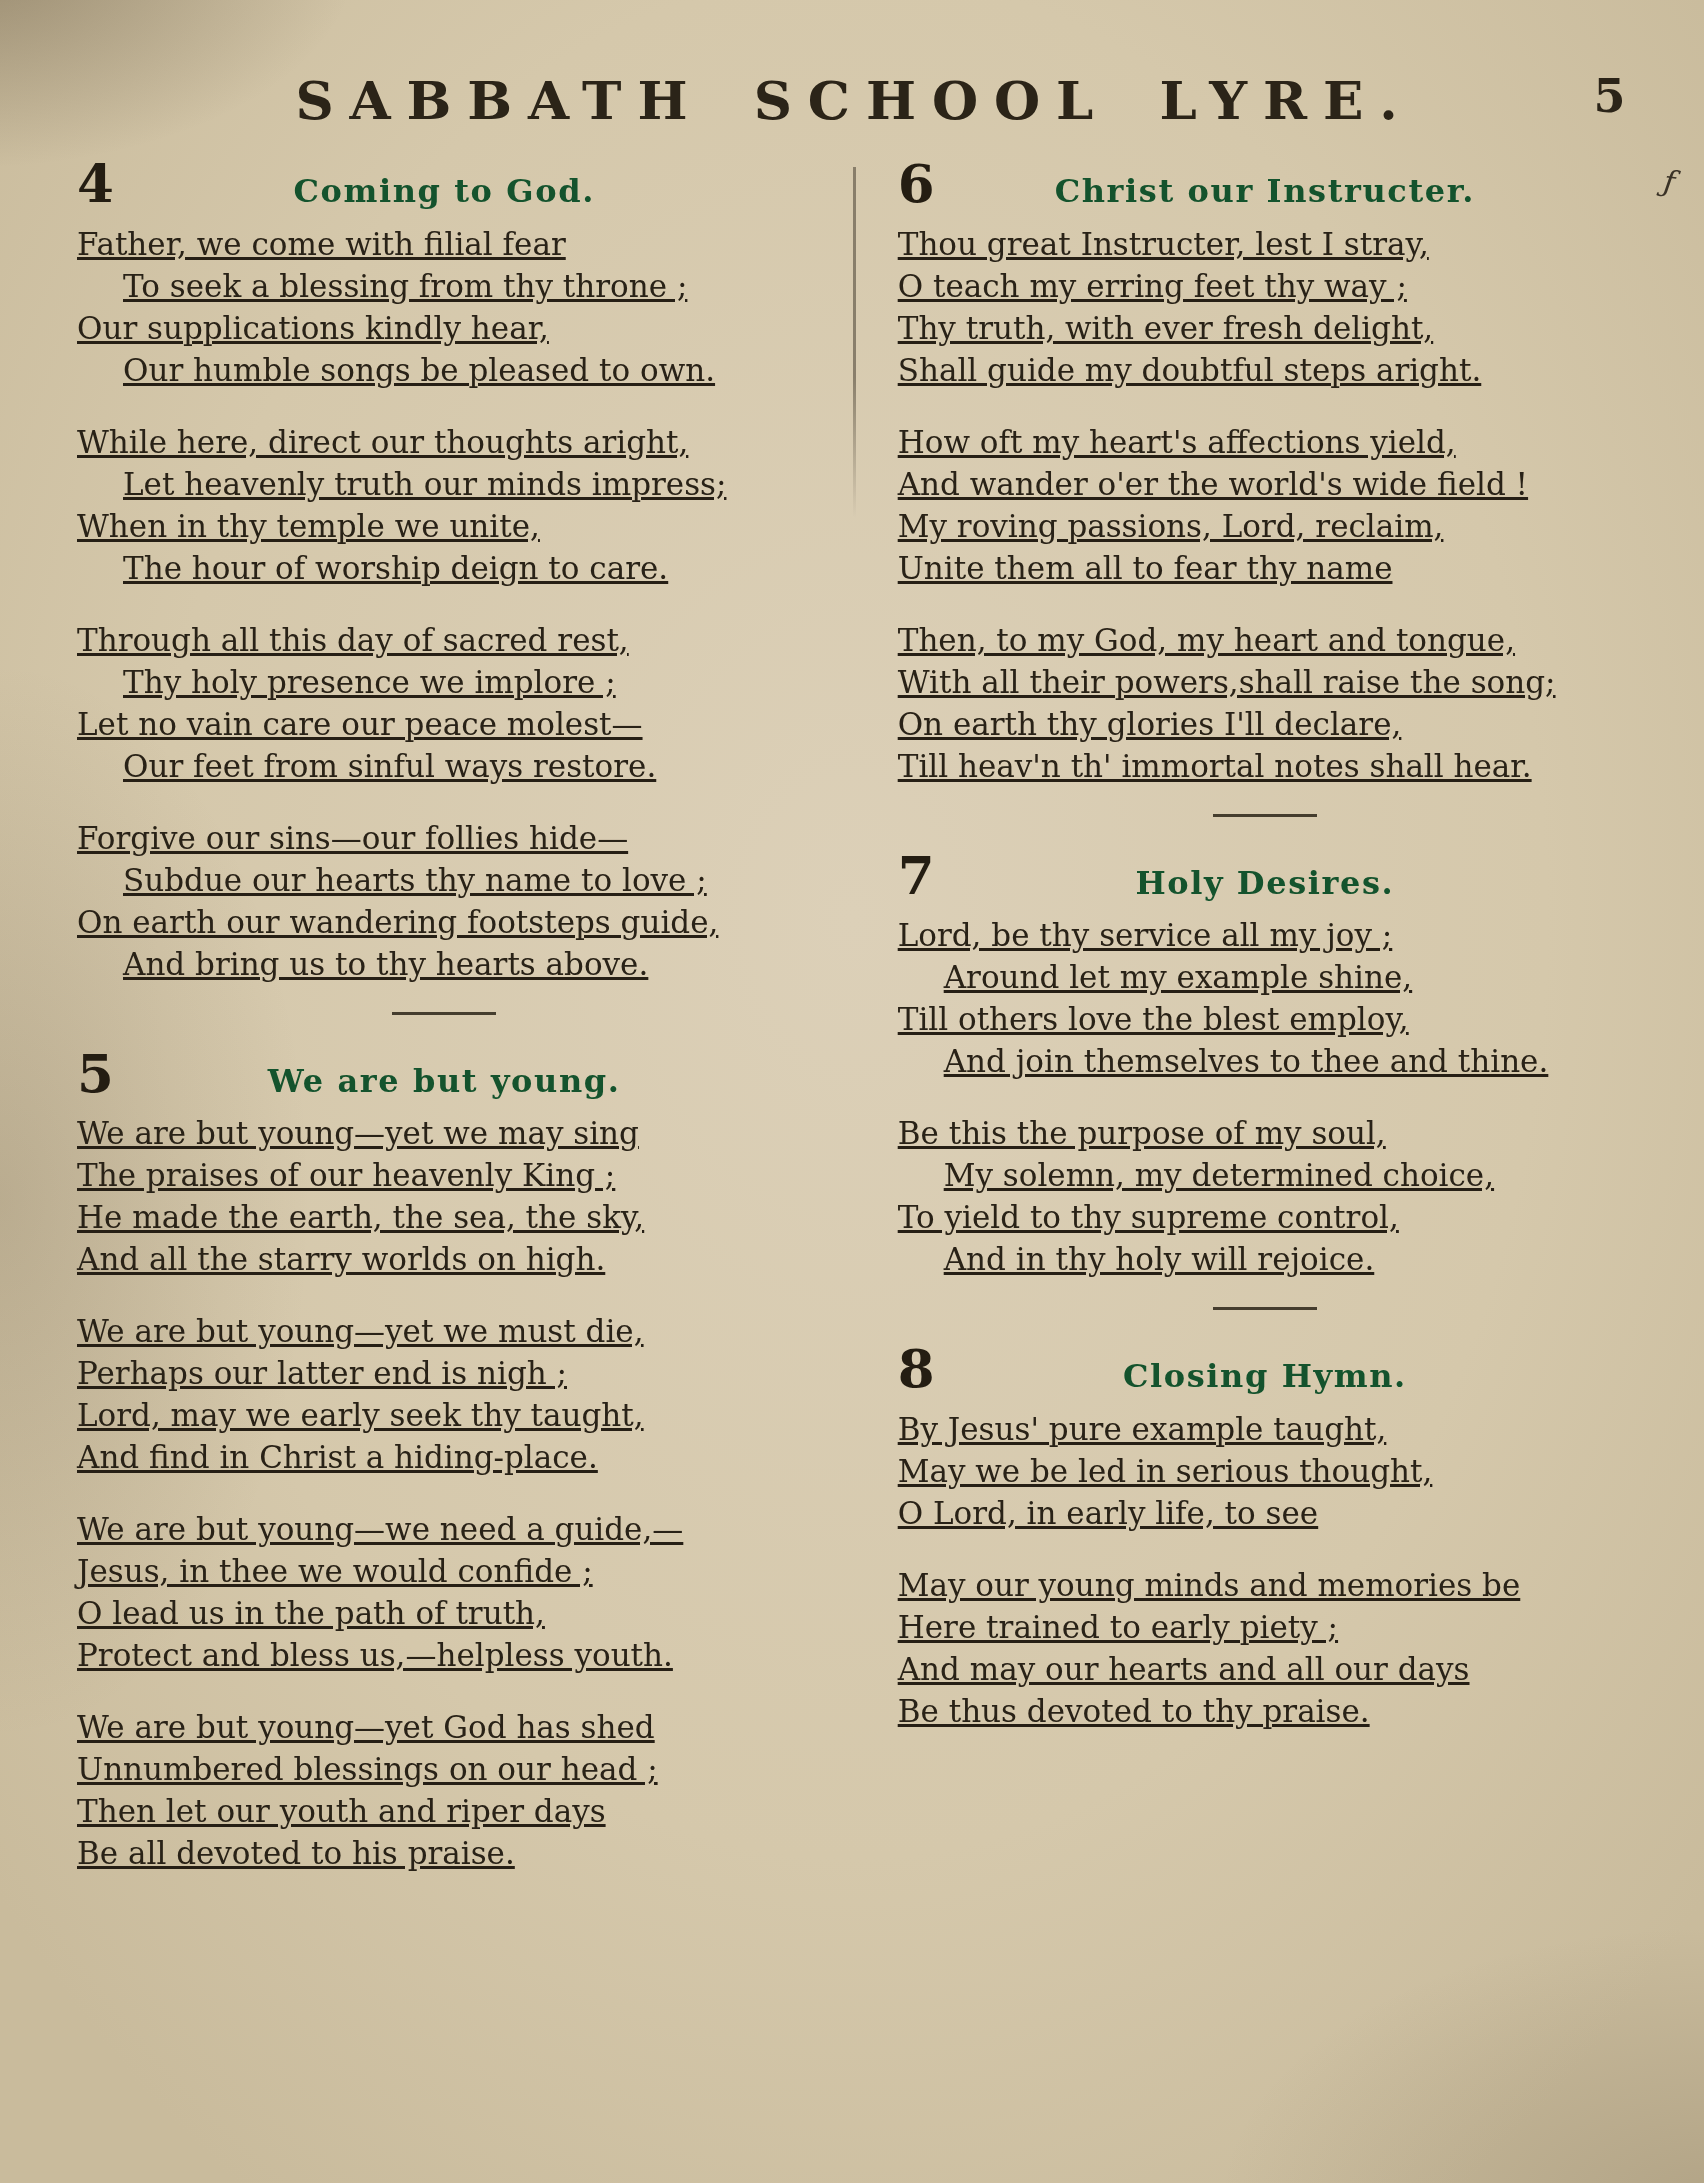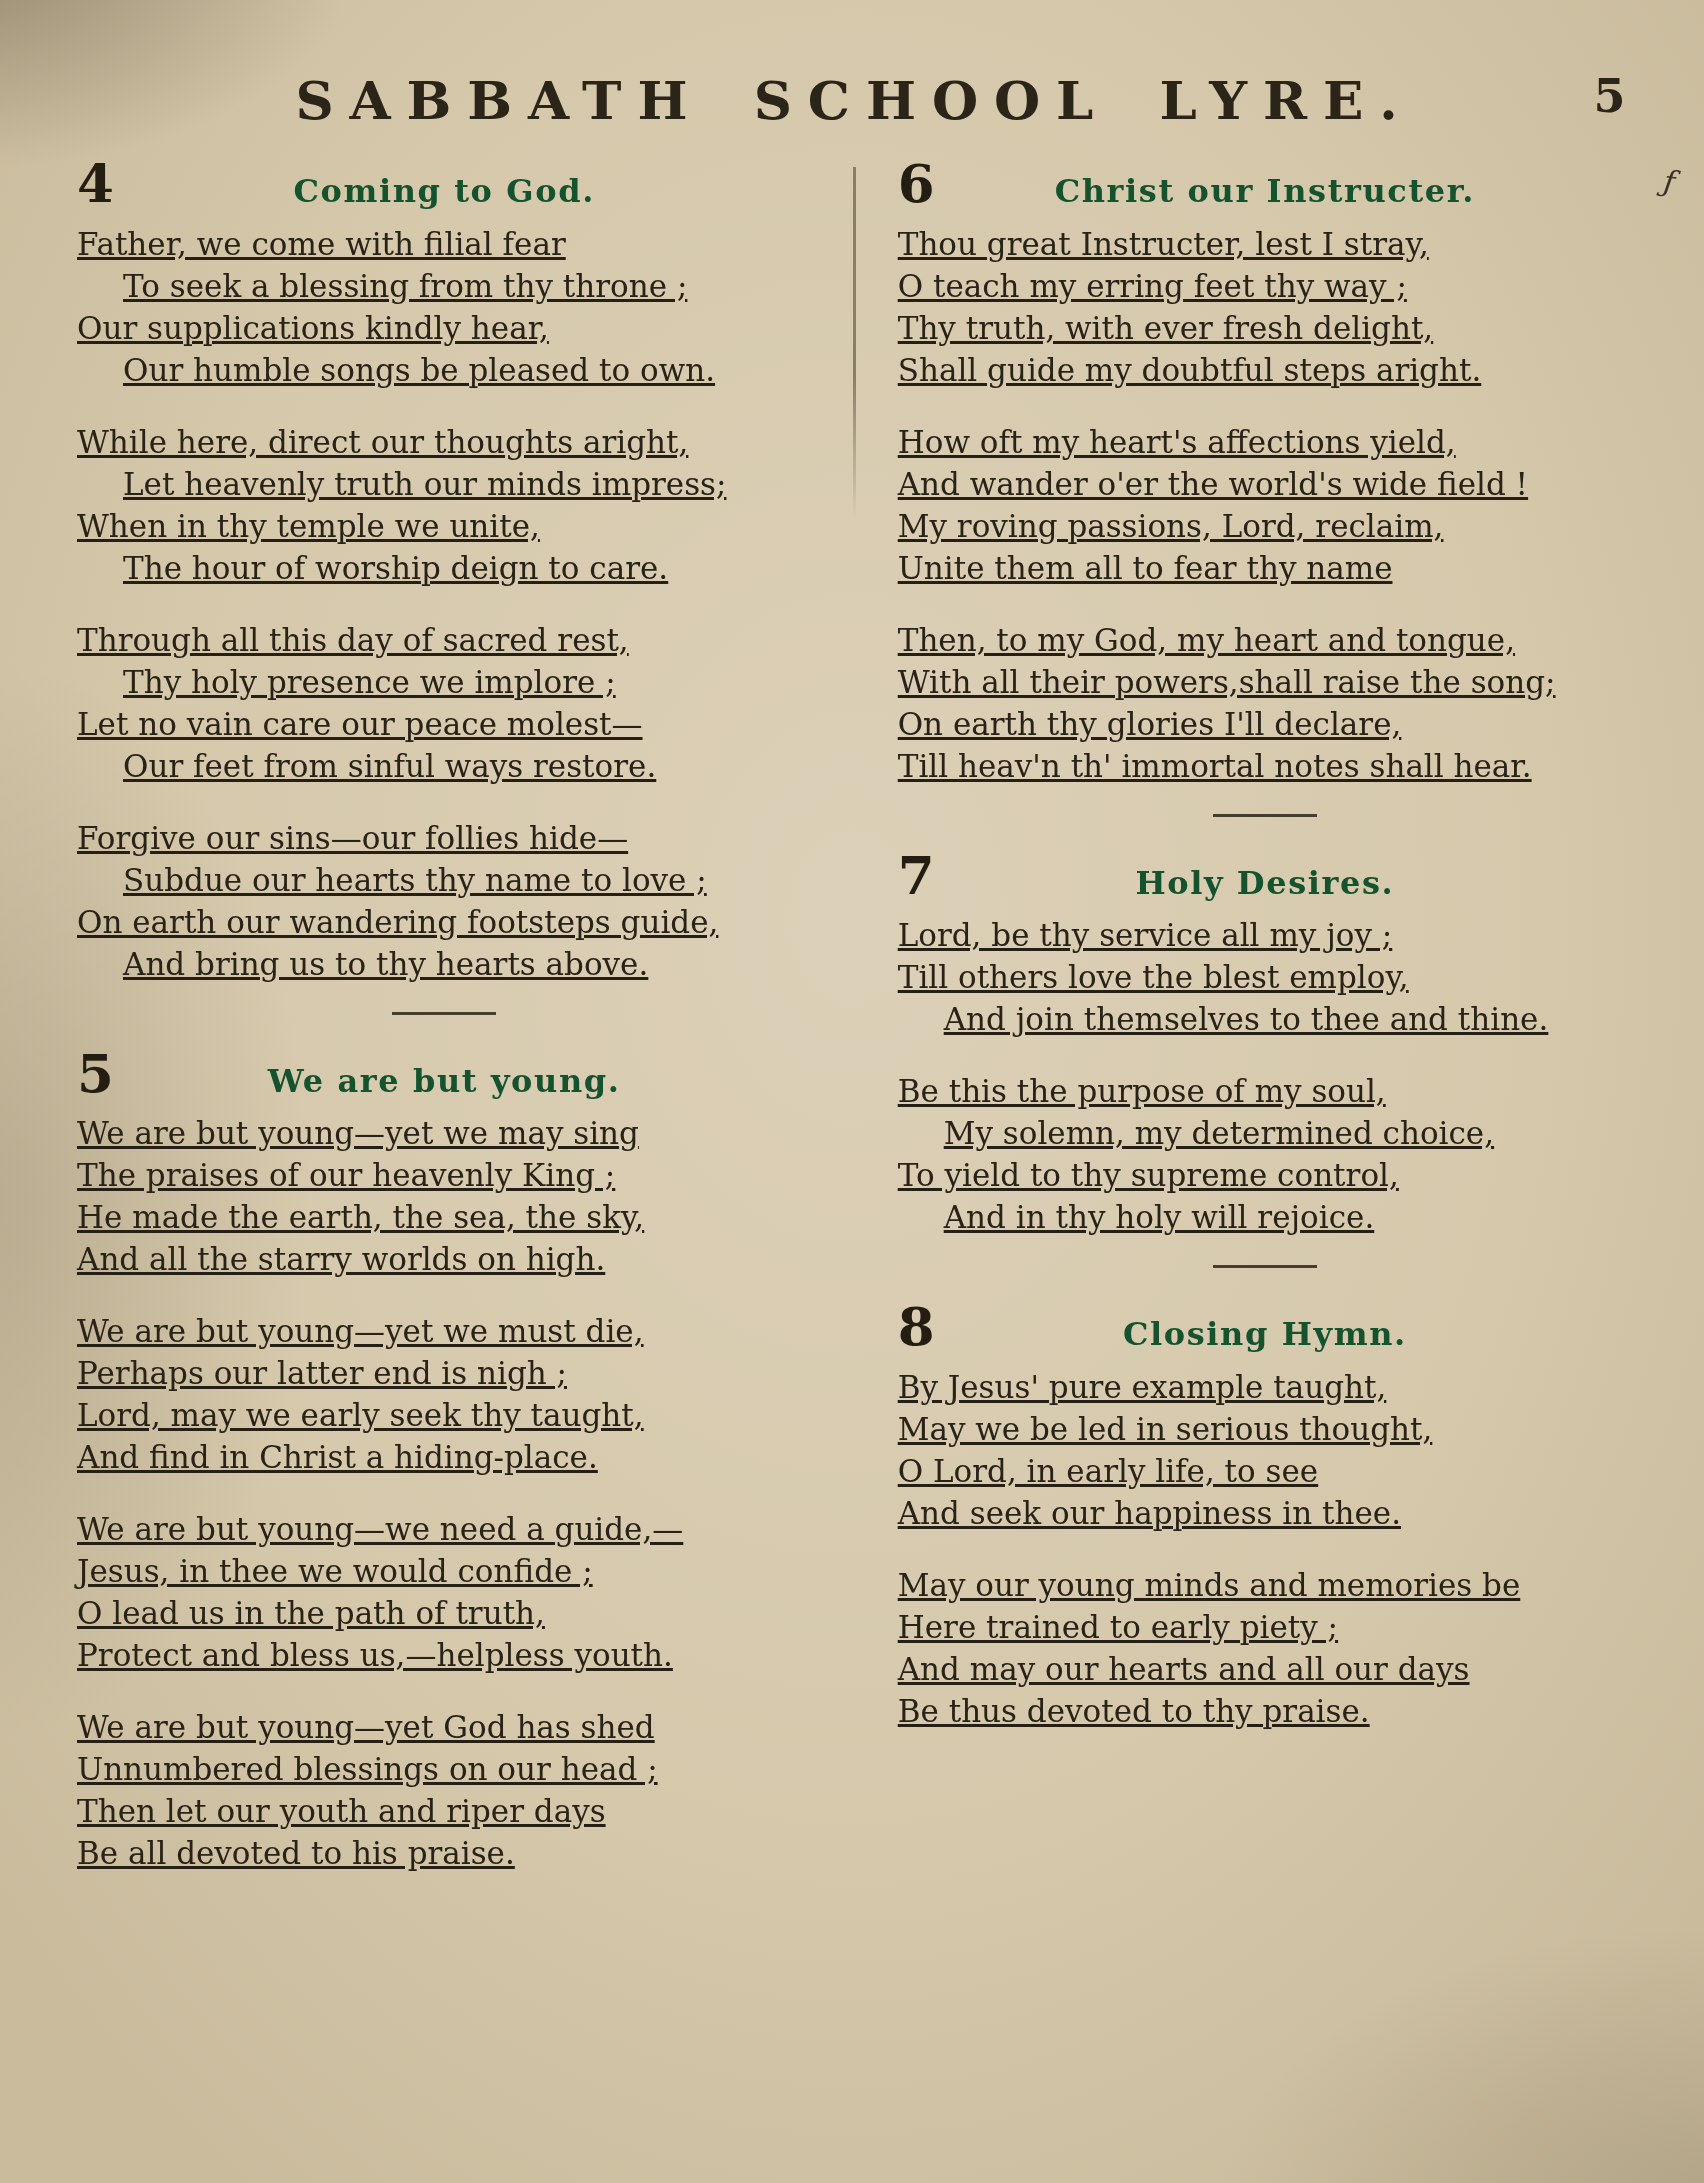--- a/index.html
+++ b/index.html
@@ -207,41 +207,41 @@
           </div>
         </article>
         <div class="hymn-divider"></div>
         <article class="hymn">
           <div class="hymn-head">
             <span class="hymn-number">7</span>
             <span class="hymn-title">Holy Desires.</span>
           </div>
           <div class="stanza">
             <div class="line">Lord, be thy service all my joy ;</div>
+            <div class="line indent">Around let my example shine,</div>
             <div class="line">Till others love the blest employ,</div>
             <div class="line indent">And join themselves to thee and thine.</div>
           </div>
           <div class="stanza">
             <div class="line">Be this the purpose of my soul,</div>
             <div class="line indent">My solemn, my determined choice,</div>
             <div class="line">To yield to thy supreme control,</div>
             <div class="line indent">And in thy holy will rejoice.</div>
           </div>
         </article>
         <div class="hymn-divider"></div>
         <article class="hymn">
           <div class="hymn-head">
             <span class="hymn-number">8</span>
             <span class="hymn-title">Closing Hymn.</span>
           </div>
           <div class="stanza">
             <div class="line">By Jesus' pure example taught,</div>
             <div class="line">May we be led in serious thought,</div>
             <div class="line">O Lord, in early life, to see</div>
-            <div class="line">And seek our happiness in thee.</div>
           </div>
           <div class="stanza">
             <div class="line">May our young minds and memories be</div>
             <div class="line">Here trained to early piety ;</div>
             <div class="line">And may our hearts and all our days</div>
             <div class="line">Be thus devoted to thy praise.</div>
           </div>
         </article>
       </section>
   </main>

